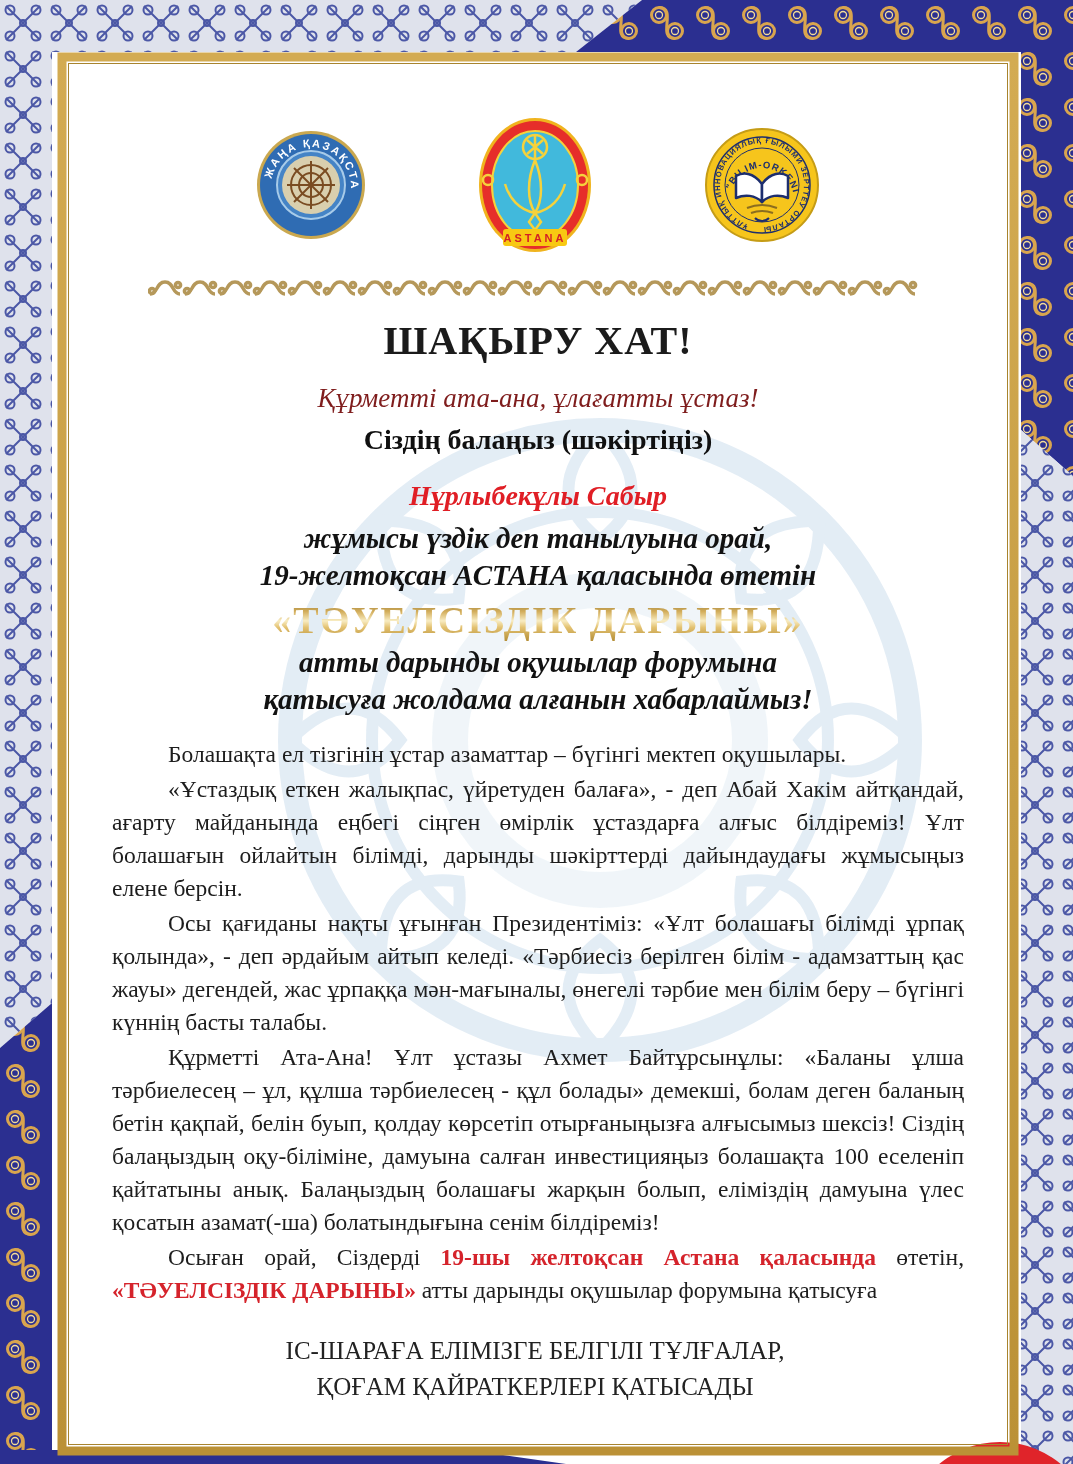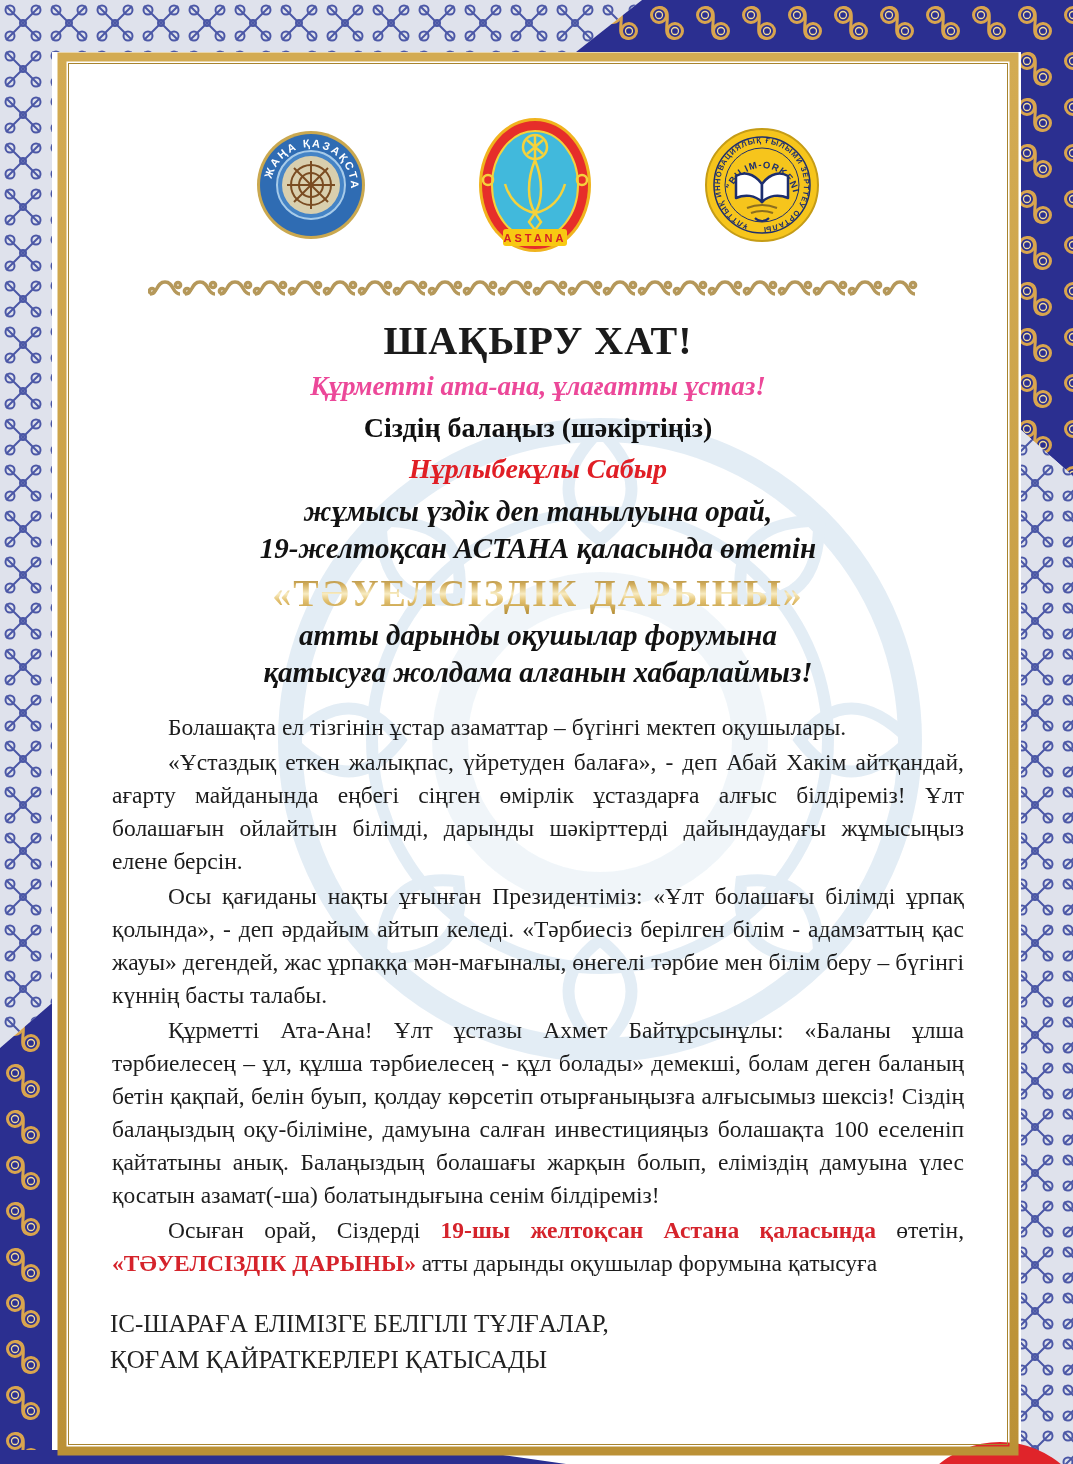--- a/index.html
+++ b/index.html
@@ -4,32 +4,32 @@
 <style>
   html,body{margin:0;padding:0;background:#fff;}
   .page{position:relative;width:1073px;height:1464px;overflow:hidden;background:#fff;
         font-family:"Liberation Serif", serif;}
   svg.bg{position:absolute;left:0;top:0;z-index:0;}
   .content{position:absolute;left:62px;top:57px;width:952px;height:1394px;
            box-sizing:border-box;padding:0 48px;z-index:2;text-align:center;}
   .logos{margin-top:58px;display:flex;justify-content:center;align-items:center;gap:110px;height:140px;}
   .divider{margin-top:20px;height:26px;}
   .title{margin-top:14px;font-weight:700;font-size:40px;line-height:44px;letter-spacing:1px;color:#1b1b1b;}
-  .salutation{margin-top:8px;font-style:italic;font-weight:700;font-size:27px;line-height:30px;color:#ec4899;}
+  .salutation{margin-top:20px;font-style:italic;font-weight:400;font-size:27px;line-height:30px;color:#7f1d1d;}
   .child-line{margin-top:11px;font-weight:700;font-size:28px;line-height:31px;color:#101010;}
-  .student-name{margin-top:10px;font-style:italic;font-weight:700;font-size:28px;line-height:31px;color:#e01e25;}
+  .student-name{margin-top:25px;font-style:italic;font-weight:700;font-size:28px;line-height:31px;color:#e01e25;}
   .announce{margin-top:9px;font-style:italic;font-weight:700;font-size:29px;color:#121212;}
   .announce div{line-height:37px;}
   .event-title{margin:5px 0 3px 0;font-weight:700;font-size:38px;line-height:42px;letter-spacing:2px;
      background:linear-gradient(180deg,#8f6f2c 0%,#d3ae5c 30%,#f8ecc2 52%,#e3c170 68%,#b58f38 100%);
      -webkit-background-clip:text;background-clip:text;color:transparent;}
   .bodytext{margin-top:20px;text-align:justify;font-size:23.5px;line-height:33px;color:#1d1d1d;}
   .bodytext p{margin:2px;text-indent:56px;}
   .hl-red{color:#d5232b;font-weight:700;}
-  .footer{margin-top:26px;text-align:left;font-size:25px;line-height:36px;color:#222;padding-right:6px;}
+  .footer{margin-top:26px;text-align:center;font-size:25px;line-height:36px;color:#222;padding-right:6px;}
 </style>
 </head>
 <body>
 
 <div class="page">
 
   <svg class="bg" width="1073" height="1464" viewBox="0 0 1073 1464" aria-hidden="true">
     <defs>
       <pattern id="pLight" width="46" height="46" patternUnits="userSpaceOnUse">
         <rect width="46" height="46" fill="#dfe2ec"></rect>

